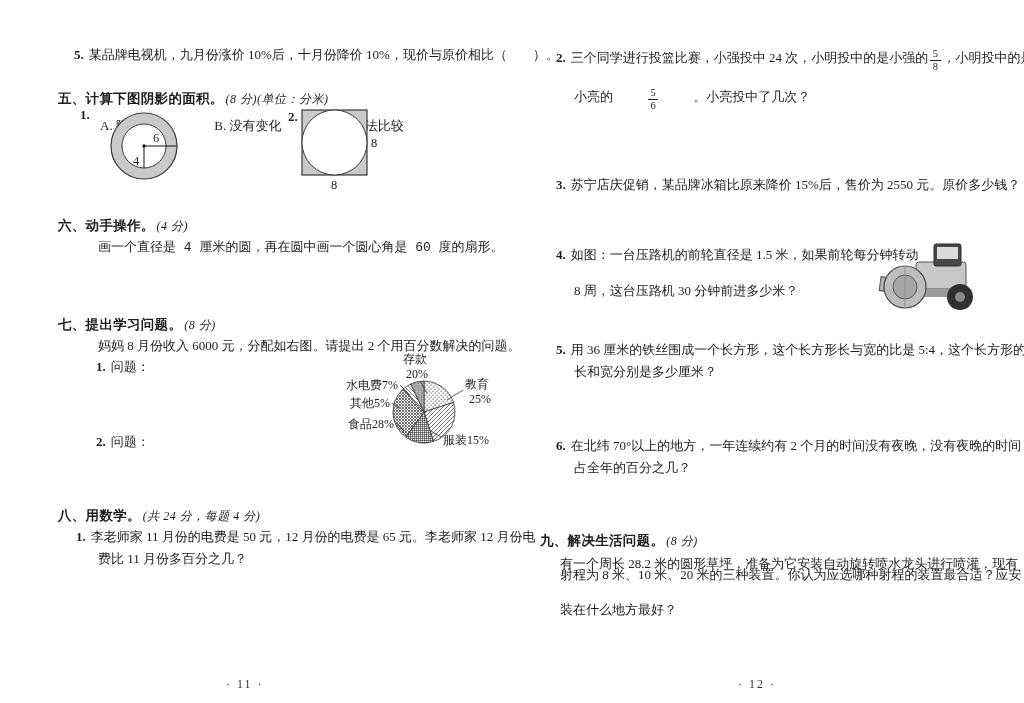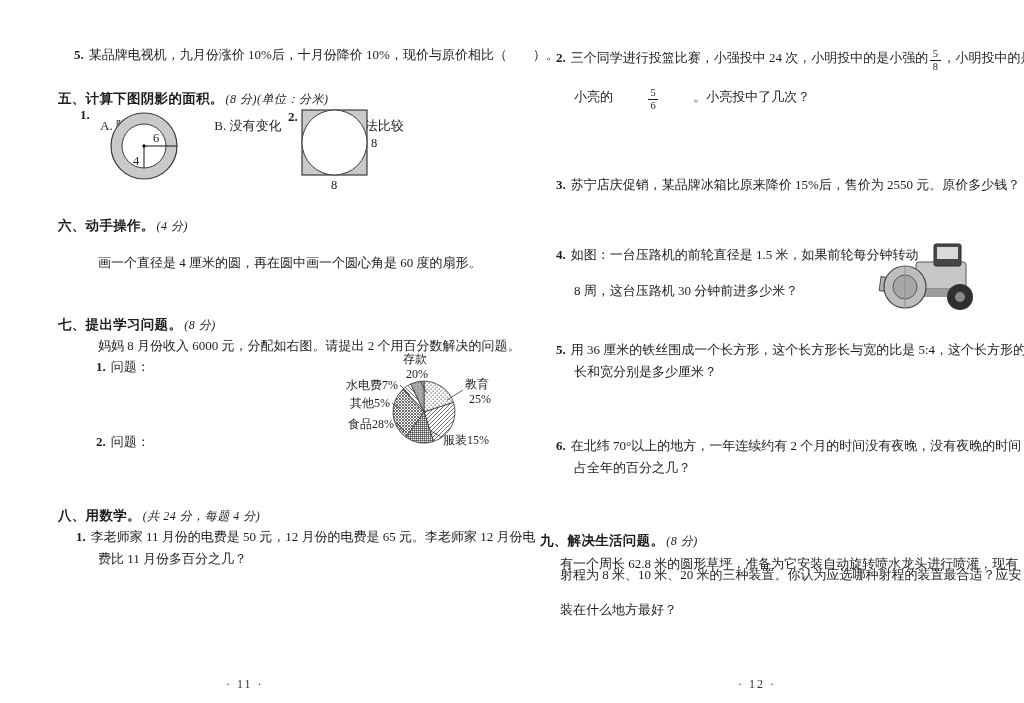--- a/index.html
+++ b/index.html
@@ -60,21 +60,21 @@
     <text x="2" y="17" class="fig-num">2.</text>
     <rect x="16" y="6" width="65" height="65" fill="#c9c9c9" stroke="#3a3a3a" stroke-width="1.2"></rect>
     <circle cx="48.5" cy="38.5" r="32.5" fill="#ffffff" stroke="#3a3a3a" stroke-width="1"></circle>
     <text x="85" y="43" class="fig-dim">8</text>
     <text x="45" y="85" class="fig-dim">8</text>
   </svg>
 
   <div class="abs" style="left:58px;top:216px;">
     <span class="sec-head">六、动手操作。</span><span class="sec-note">(4 分)</span>
   </div>
-  <div class="abs" style="left:98px;top:254px;">画一个直径是 4 厘米的圆，再在圆中画一个圆心角是 60 度的扇形。</div>
+  <div class="abs" style="left:98px;top:239px;font-family:Liberation Mono, monospace;">画一个直径是 4 厘米的圆，再在圆中画一个圆心角是 60 度的扇形。</div>
 
   <div class="abs" style="left:58px;top:315px;">
     <span class="sec-head">七、提出学习问题。</span><span class="sec-note">(8 分)</span>
   </div>
   <div class="abs" style="left:98px;top:337px;">妈妈 8 月份收入 6000 元，分配如右图。请提出 2 个用百分数解决的问题。</div>
   <div class="abs q-line" style="left:96px;top:358px;">
     <span class="q-num">1.</span>
     <span>问题：</span>
   </div>
   <div class="abs q-line" style="left:96px;top:433px;">
@@ -197,19 +197,19 @@
 
   <div class="abs q-line" style="left:556px;top:437px;">
     <span class="q-num">6.</span>
     <span>在北纬 70°以上的地方，一年连续约有 2 个月的时间没有夜晚，没有夜晚的时间</span>
   </div>
   <div class="abs" style="left:574px;top:459px;">占全年的百分之几？</div>
 
   <div class="abs" style="left:540px;top:531px;">
     <span class="sec-head">九、解决生活问题。</span><span class="sec-note">(8 分)</span>
   </div>
-  <div class="abs" style="left:560px;top:555px;">有一个周长 62.8 米的圆形草坪，准备为它安装自动旋转喷水龙头进行喷灌，现有</div>
+  <div class="abs" style="left:560px;top:555px;">有一个周长 28.2 米的圆形草坪，准备为它安装自动旋转喷水龙头进行喷灌，现有</div>
   <div class="abs" style="left:560px;top:566px;">射程为 8 米、10 米、20 米的三种装置。你认为应选哪种射程的装置最合适？应安</div>
   <div class="abs" style="left:560px;top:601px;">装在什么地方最好？</div>
 
   <div class="abs page-no" style="left:738px;top:676px;">· 12 ·</div>
 
 </div>
 
 </body></html>

